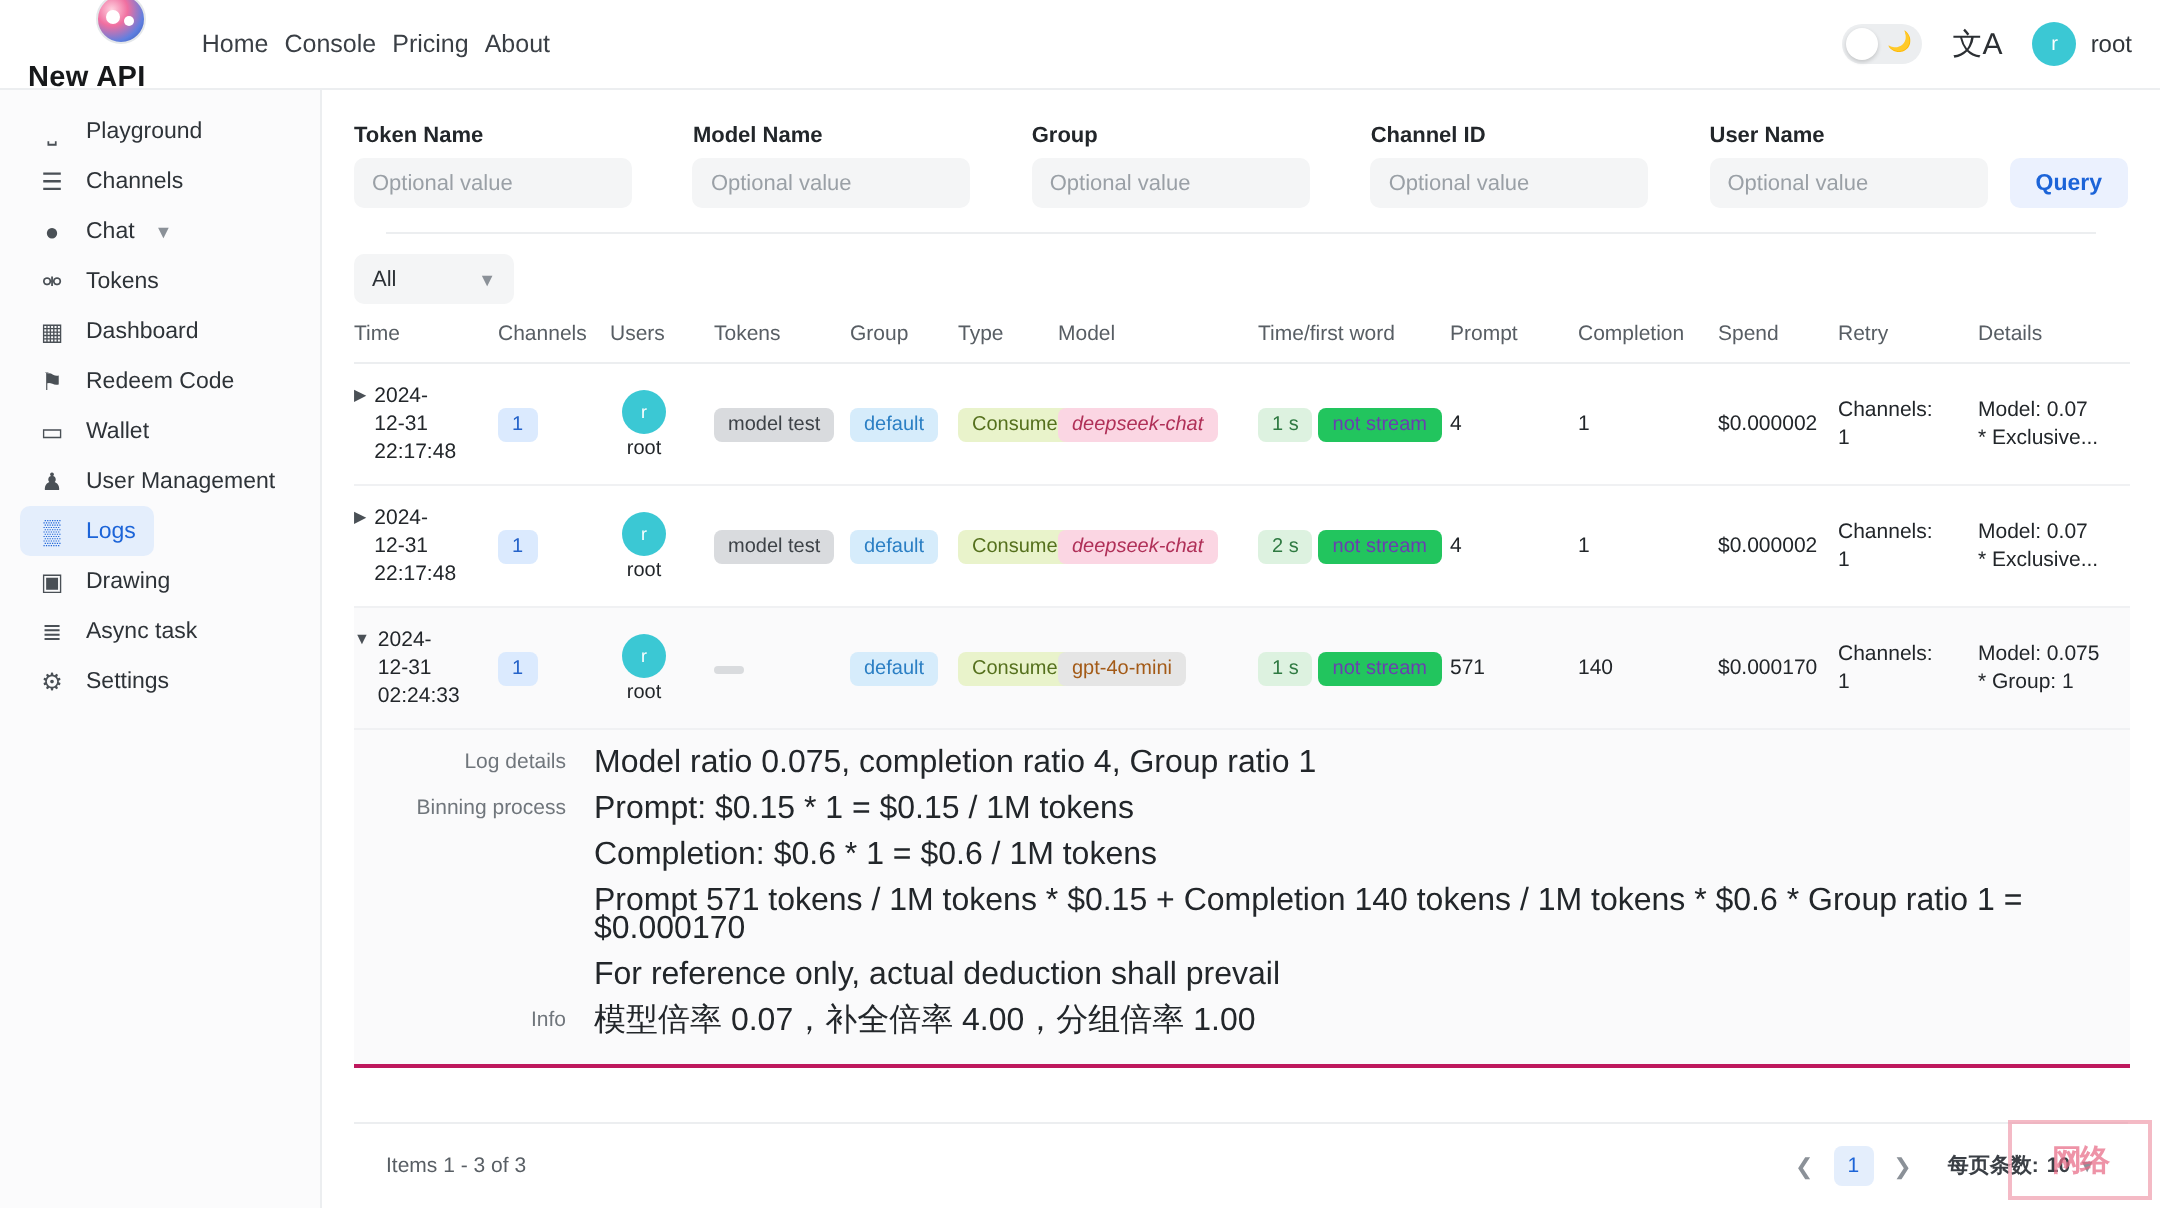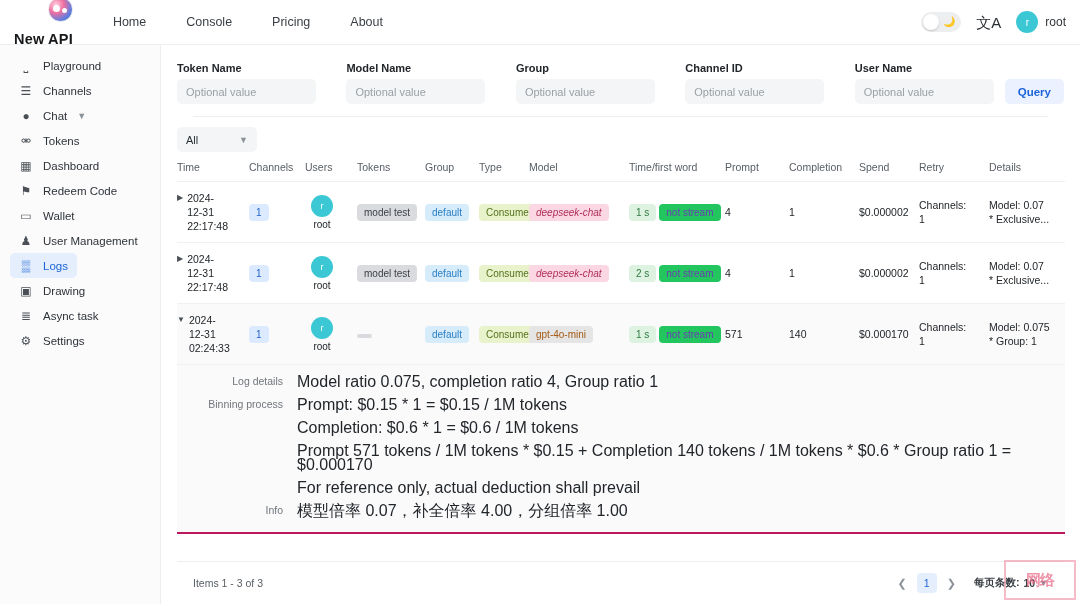--- a/index.html
+++ b/index.html
@@ -26,21 +26,21 @@
     background: radial-gradient(circle at 30% 30%, #ffd3e0 0%, #f06fa0 35%, #5f7fe0 70%, #2f4fa8 100%);
     position: relative; overflow: hidden;
     border: 1px solid #e4e7ea;
   }
   .logo::after {
     content: ""; position: absolute; left: 4px; top: 7px;
     width: 7px; height: 7px; border-radius: 50%;
     background: #fff; box-shadow: 8px 2px 0 -1px #fff;
   }
   .brand-name { font-size: 14.5px; font-weight: 700; letter-spacing: .2px; color: #16181a; }
-  .nav { display: flex; align-items: center; gap: 40px; margin-left: 40px; }
+  .nav { display: flex; align-items: center; gap: 8px; margin-left: 28px; }
   .nav-item { font-size: 12.5px; color: #3a3f45; cursor: pointer; }
   .header-right { margin-left: auto; display: flex; align-items: center; gap: 15px; }
   .theme-toggle {
     width: 40px; height: 20px; border-radius: 11px;
     background: #eceef0; position: relative; cursor: pointer;
     display: flex; align-items: center;
   }
   .theme-toggle .knob {
     width: 16px; height: 16px; border-radius: 50%;
     background: #fff; margin-left: 2px;

